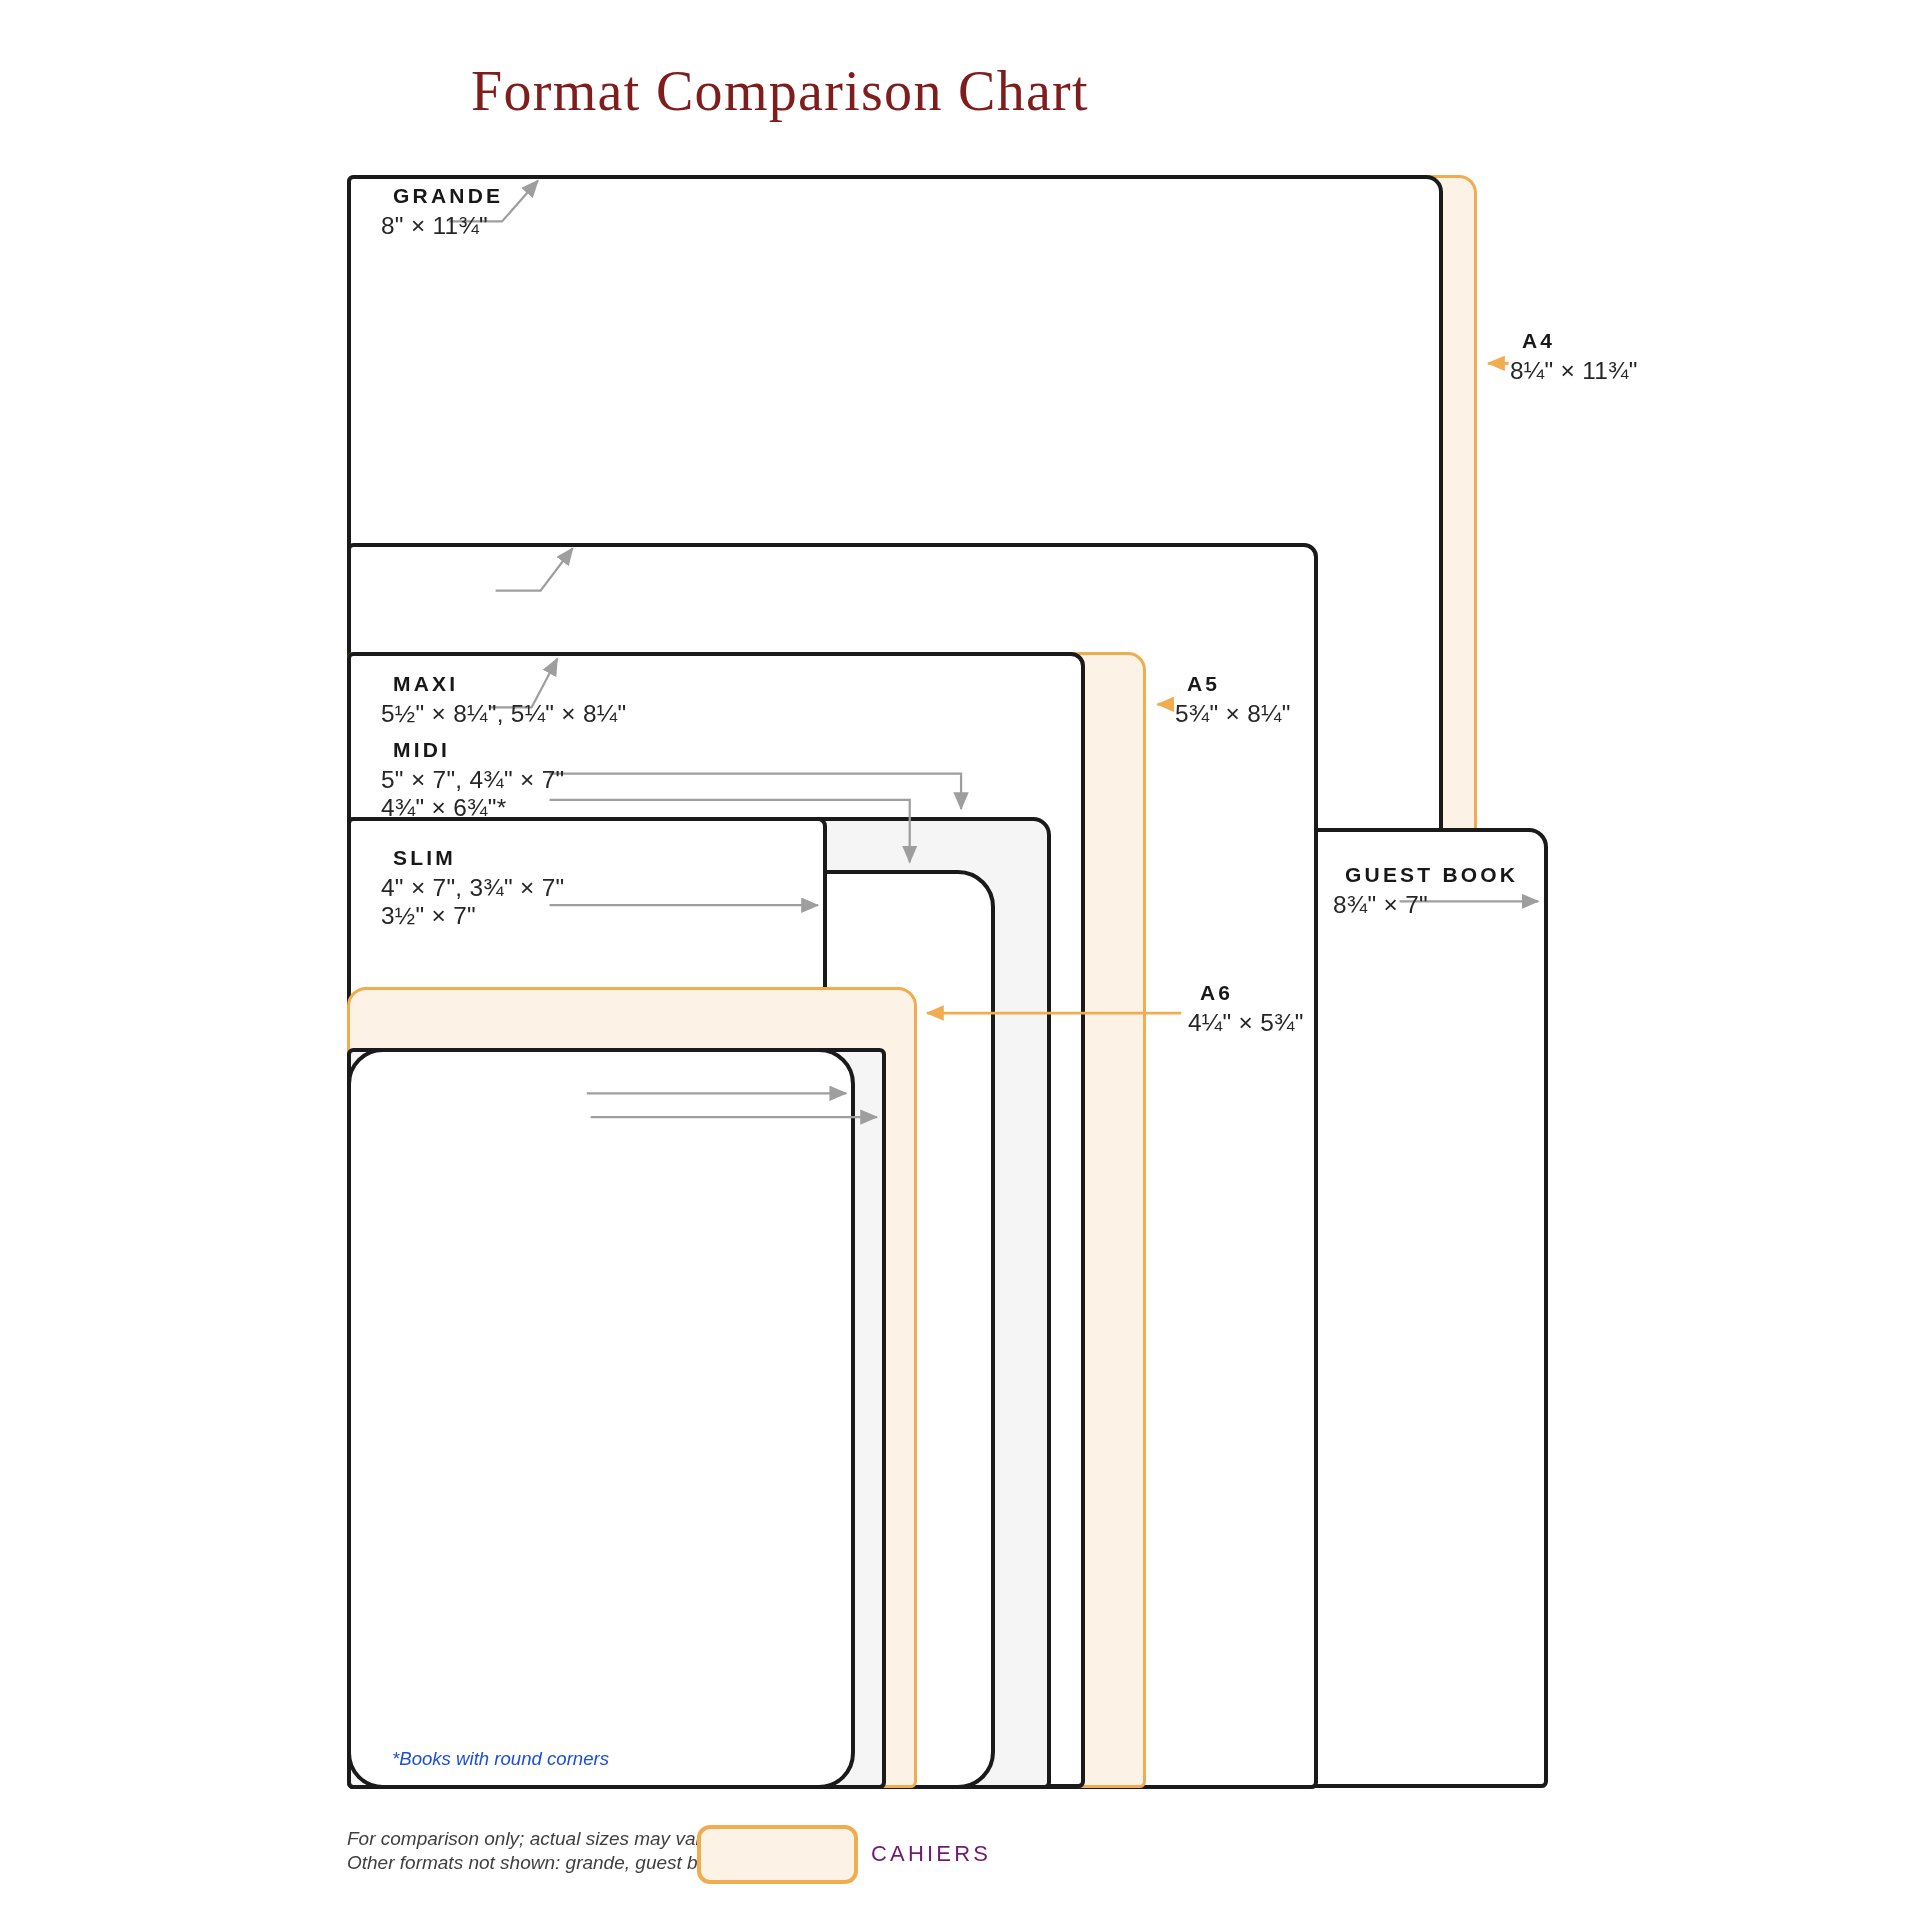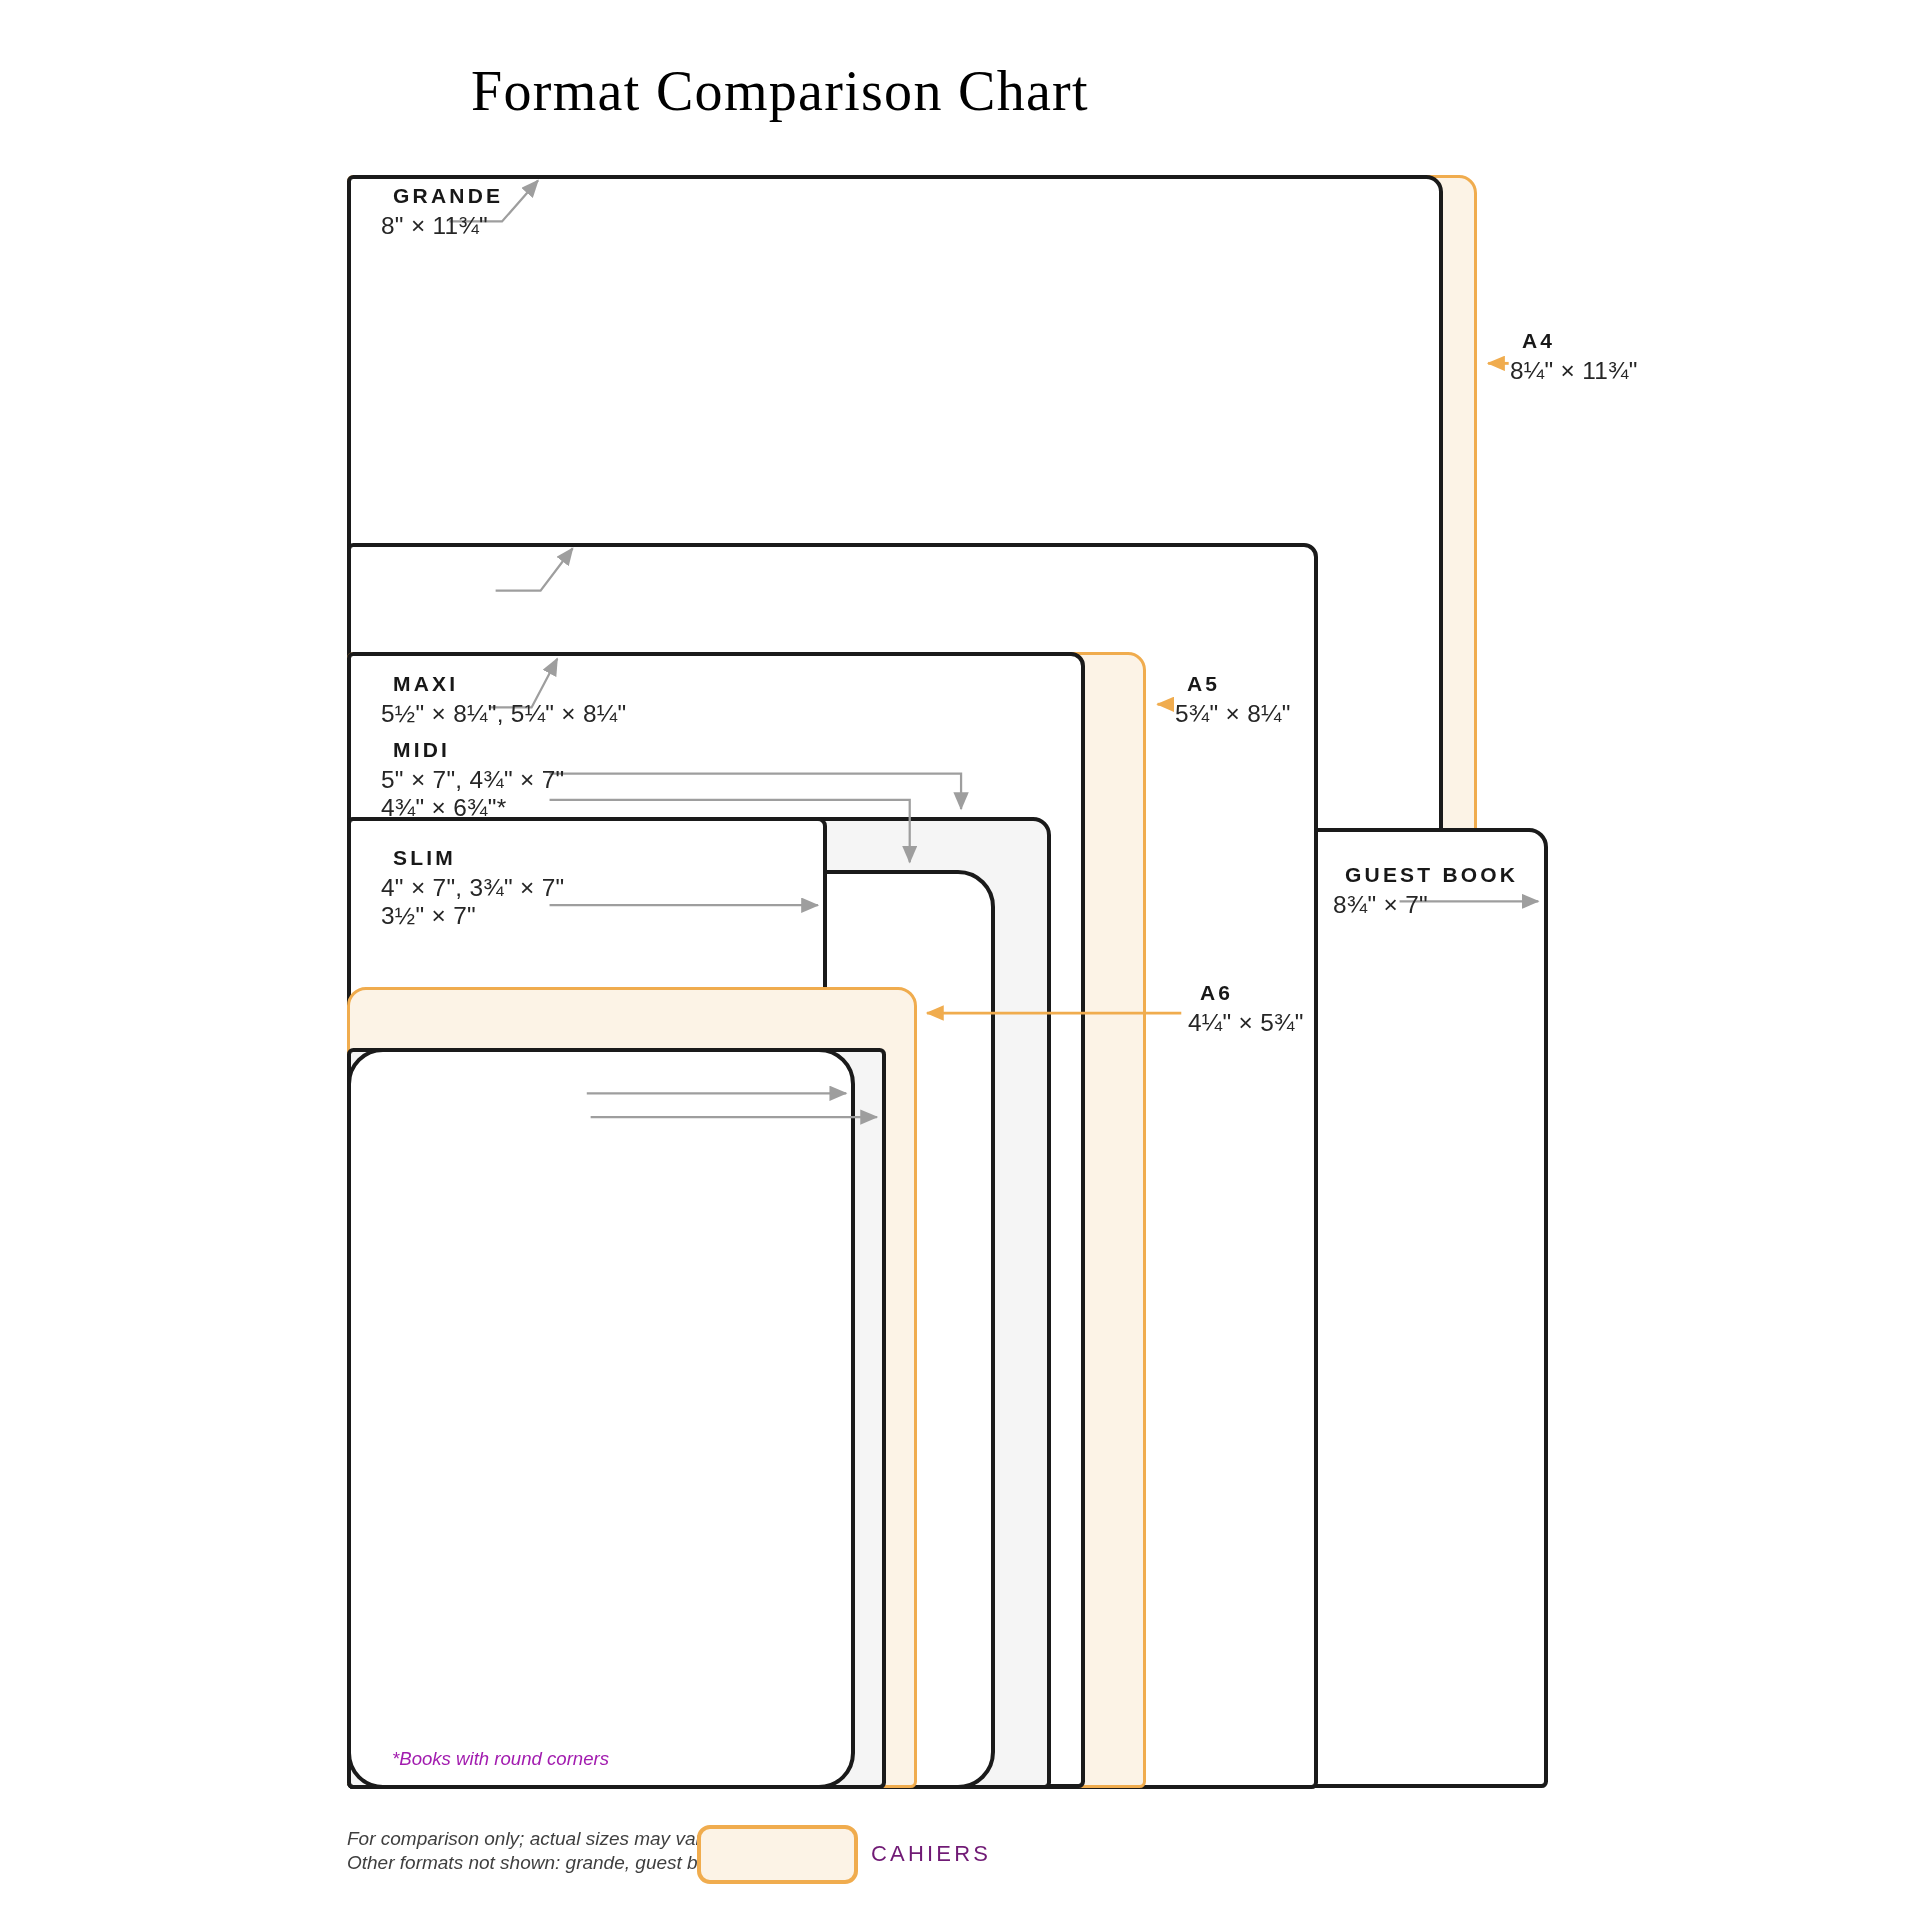--- a/index.html
+++ b/index.html
@@ -1,30 +1,30 @@
 <!DOCTYPE html>
 <html style="font-size:10.3px"><head>
 <meta charset="utf-8">
 <style>
   html,body{margin:0;padding:0;background:#ffffff;}
   .page{position:relative;width:1926px;height:1926px;background:#ffffff;overflow:hidden;
         font-family:"Liberation Sans",sans-serif;color:#181818;}
   .title{position:absolute;left:0;top:59px;width:1560px;text-align:center;
          font-family:"Liberation Serif",serif;font-weight:400;font-size:56px;
-         letter-spacing:1.3px;color:#000000;}
+         letter-spacing:1.3px;color:#7f1d1d;}
   
   .rect{position:absolute;box-sizing:border-box;border:4.5px solid #1a1a1a;background:#ffffff;}
   .rect.orange{border:3.9px solid #F0AC4E;background:#FCF3E6;}
   .rect.grayfill{background:#F5F5F5;}
   .rect.whitefill{background:#ffffff;}
   
   .lbl{position:absolute;white-space:nowrap;}
   .fmt-name{font-weight:bold;font-size:21px;letter-spacing:3.2px;color:#181818;margin-left:12px;}
   .fmt-dims{font-size:24.4px;letter-spacing:0.3px;color:#262626;line-height:28px;margin-top:3.9px;}
-  .note{position:absolute;font-style:italic;font-size:18.6px;color:#a21caf;white-space:nowrap;}
+  .note{position:absolute;font-style:italic;font-size:18.6px;color:#1d4ed8;white-space:nowrap;}
   .footer{position:absolute;font-style:italic;font-size:19px;color:#3f3f3f;line-height:24.4px;white-space:nowrap;}
   .legend-box{position:absolute;box-sizing:border-box;border:4.5px solid #F0AC4E;background:#FCF3E6;border-radius:13px;}
   .legend-label{position:absolute;font-weight:normal;font-size:22px;letter-spacing:3.2px;color:#701a75;white-space:nowrap;}
   svg.overlay{position:absolute;left:0;top:0;pointer-events:none;}
 </style>
 </head>
 <body>
 
 <div class="page">
 

